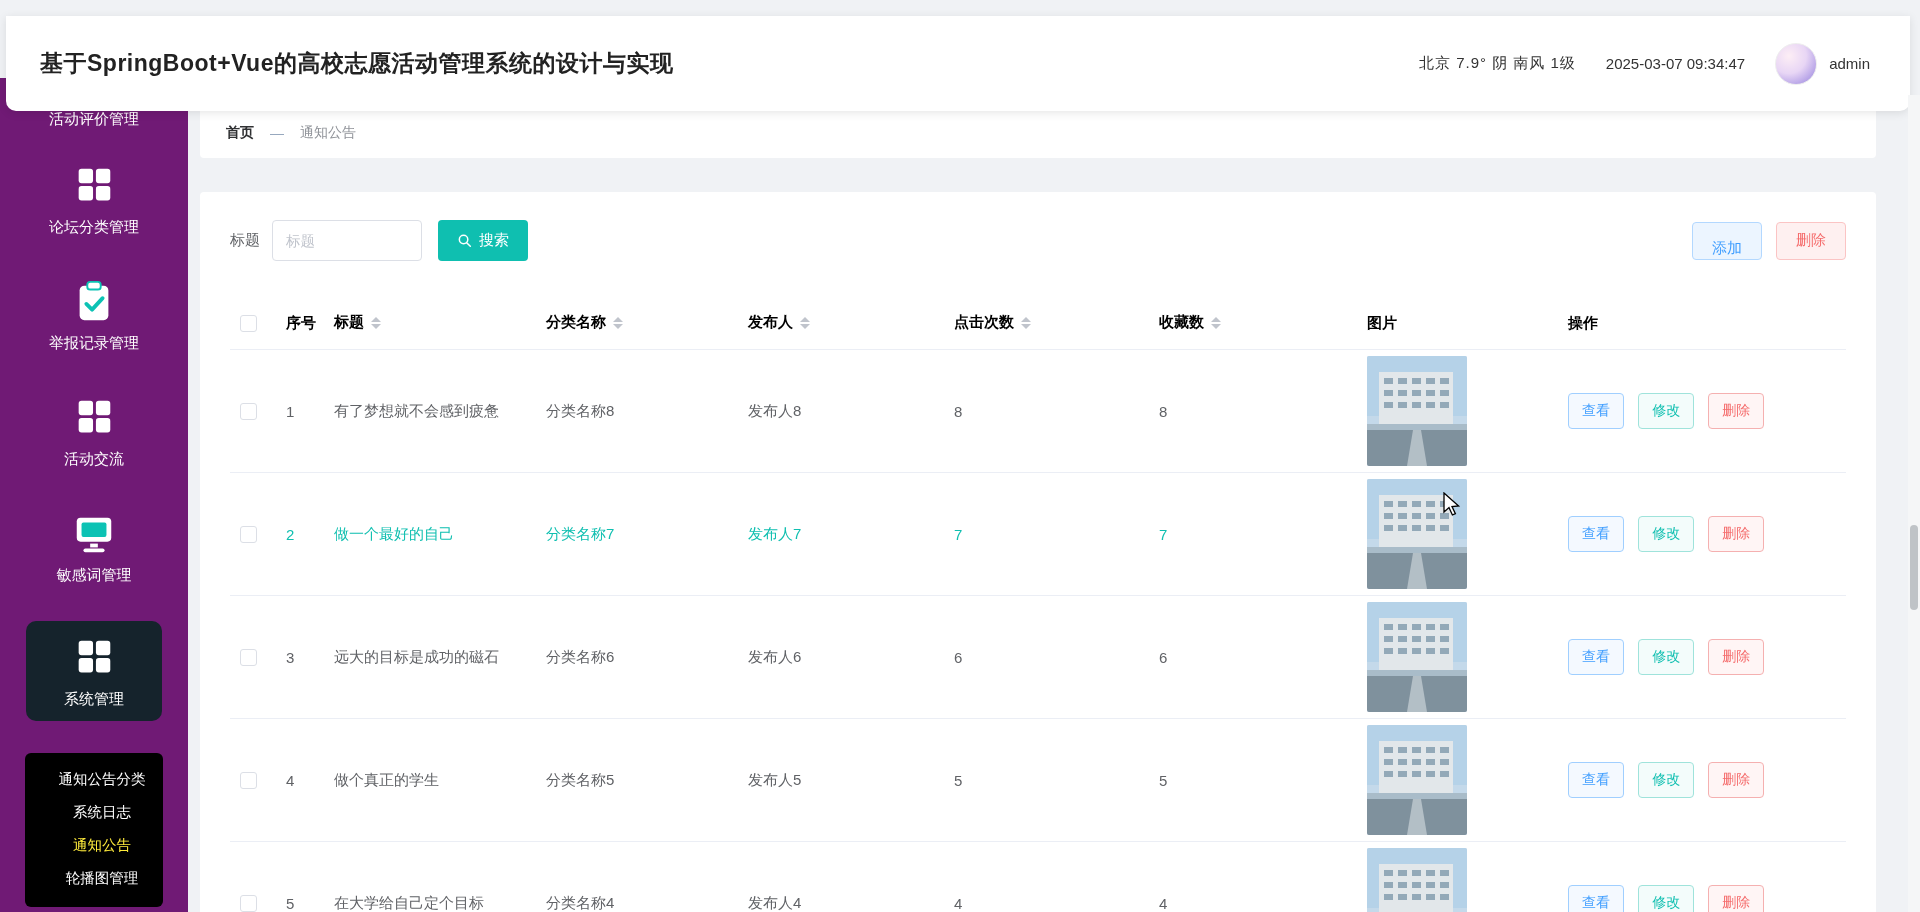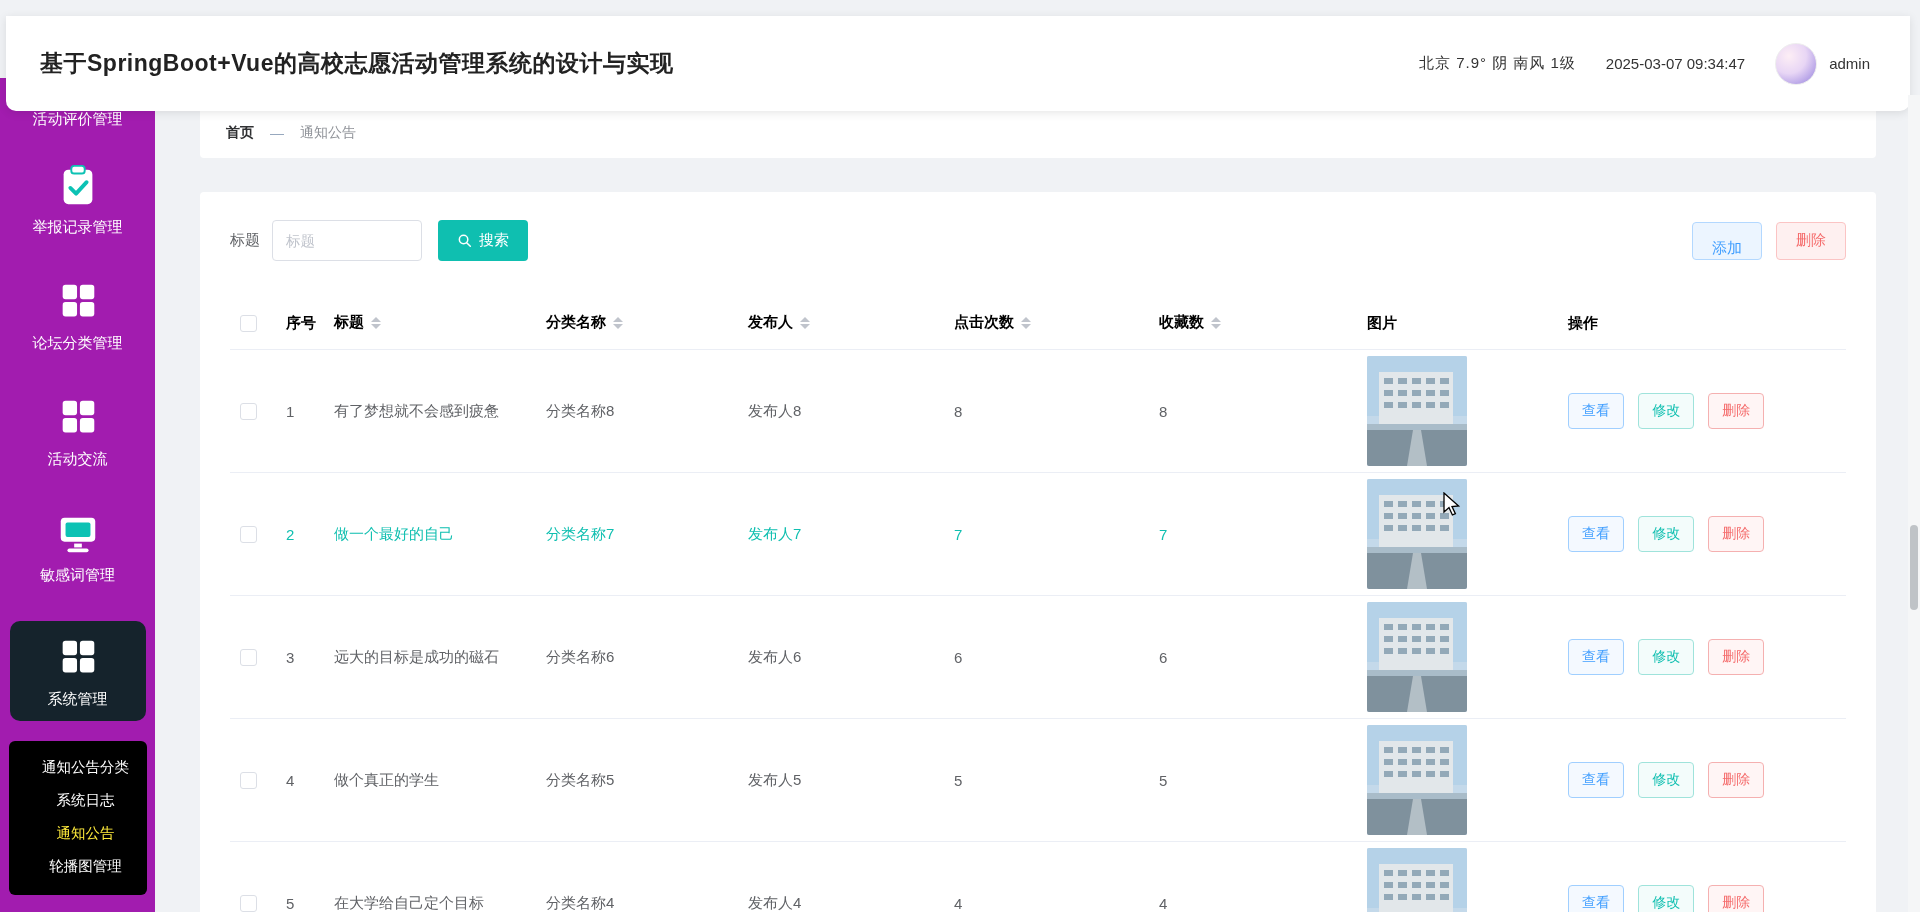--- a/index.html
+++ b/index.html
@@ -24,36 +24,36 @@
   .weather { letter-spacing:1px; }
   .user-box { display:flex; align-items:center; gap:12px; cursor:pointer; }
   .avatar {
     width:42px; height:42px; border-radius:50%;
     background:radial-gradient(circle at 32% 30%, #fdeef5 0%, #e8d6f5 45%, #b9a6e8 75%, #8f86d8 100%);
     border:1px solid #eee;
   }
 
   
   .sidebar {
-    position:absolute; left:0; top:78px; bottom:0; width:155px;
-    background:#a21caf; z-index:20;
+    position:absolute; left:0; top:78px; bottom:0; width:188px;
+    background:#701a75; z-index:20;
     display:flex; flex-direction:column; align-items:center;
     padding-top:32px; overflow:hidden;
   }
   .side-item {
     width:150px; display:flex; flex-direction:column; align-items:center;
     gap:9px; margin-bottom:30px; color:#fff; font-size:15px; cursor:pointer;
     padding:6px 0;
   }
   .side-item.label-only { margin-bottom:22px; padding-top:0; }
   .side-icon { width:50px; height:46px; display:block; }
   .side-label { color:#fff; }
   .side-item.active {
     background:#15232c; border-radius:10px; width:136px;
-    padding:14px 0 12px; margin-bottom:20px;
+    padding:14px 0 12px; margin-bottom:32px;
   }
   .submenu {
     width:138px; background:#000; border-radius:6px;
     padding:10px 0 12px; margin-bottom:18px;
     display:flex; flex-direction:column; align-items:center;
   }
   .submenu-item {
     color:#fff; font-size:14.5px; line-height:33px; cursor:pointer; text-align:center; width:100%;margin-left:16px;
   }
   .submenu-item.active { color:#ffeb3b; }
@@ -161,40 +161,40 @@
 
 <aside class="sidebar">
 
   <div class="side-item label-only">
     <span class="side-label">活动评价管理</span>
   </div>
 
   <div class="side-item">
     <span class="side-icon">
       <svg viewBox="0 0 48 48" width="50" height="46">
-        <rect x="9" y="7" width="30" height="36" rx="5" fill="#fff"></rect>
-        <rect x="17" y="3" width="14" height="8" rx="3" fill="#fff" stroke="#0cc2b4" stroke-width="2"></rect>
-        <path d="M16 26 l6 6 l11 -12" stroke="#0cc2b4" stroke-width="4" fill="none" stroke-linecap="round" stroke-linejoin="round"></path>
-      </svg>
-    </span>
-    <span class="side-label">举报记录管理</span>
-  </div>
-
-  <div class="side-item">
-    <span class="side-icon">
-      <svg viewBox="0 0 48 48" width="50" height="46">
         <g fill="#fff">
           <rect x="8" y="6" width="15" height="15" rx="3"></rect>
             <rect x="26" y="6" width="15" height="15" rx="3"></rect>
           <rect x="8" y="24" width="15" height="15" rx="3"></rect>
             <rect x="26" y="24" width="15" height="15" rx="3"></rect>
         </g>
       </svg>
     </span>
     <span class="side-label">论坛分类管理</span>
+  </div>
+
+  <div class="side-item">
+    <span class="side-icon">
+      <svg viewBox="0 0 48 48" width="50" height="46">
+        <rect x="9" y="7" width="30" height="36" rx="5" fill="#fff"></rect>
+        <rect x="17" y="3" width="14" height="8" rx="3" fill="#fff" stroke="#0cc2b4" stroke-width="2"></rect>
+        <path d="M16 26 l6 6 l11 -12" stroke="#0cc2b4" stroke-width="4" fill="none" stroke-linecap="round" stroke-linejoin="round"></path>
+      </svg>
+    </span>
+    <span class="side-label">举报记录管理</span>
   </div>
 
   <div class="side-item">
     <span class="side-icon">
       <svg viewBox="0 0 48 48" width="50" height="46">
         <g fill="#fff">
           <rect x="8" y="6" width="15" height="15" rx="3"></rect>
             <rect x="26" y="6" width="15" height="15" rx="3"></rect>
           <rect x="8" y="24" width="15" height="15" rx="3"></rect>
             <rect x="26" y="24" width="15" height="15" rx="3"></rect>

